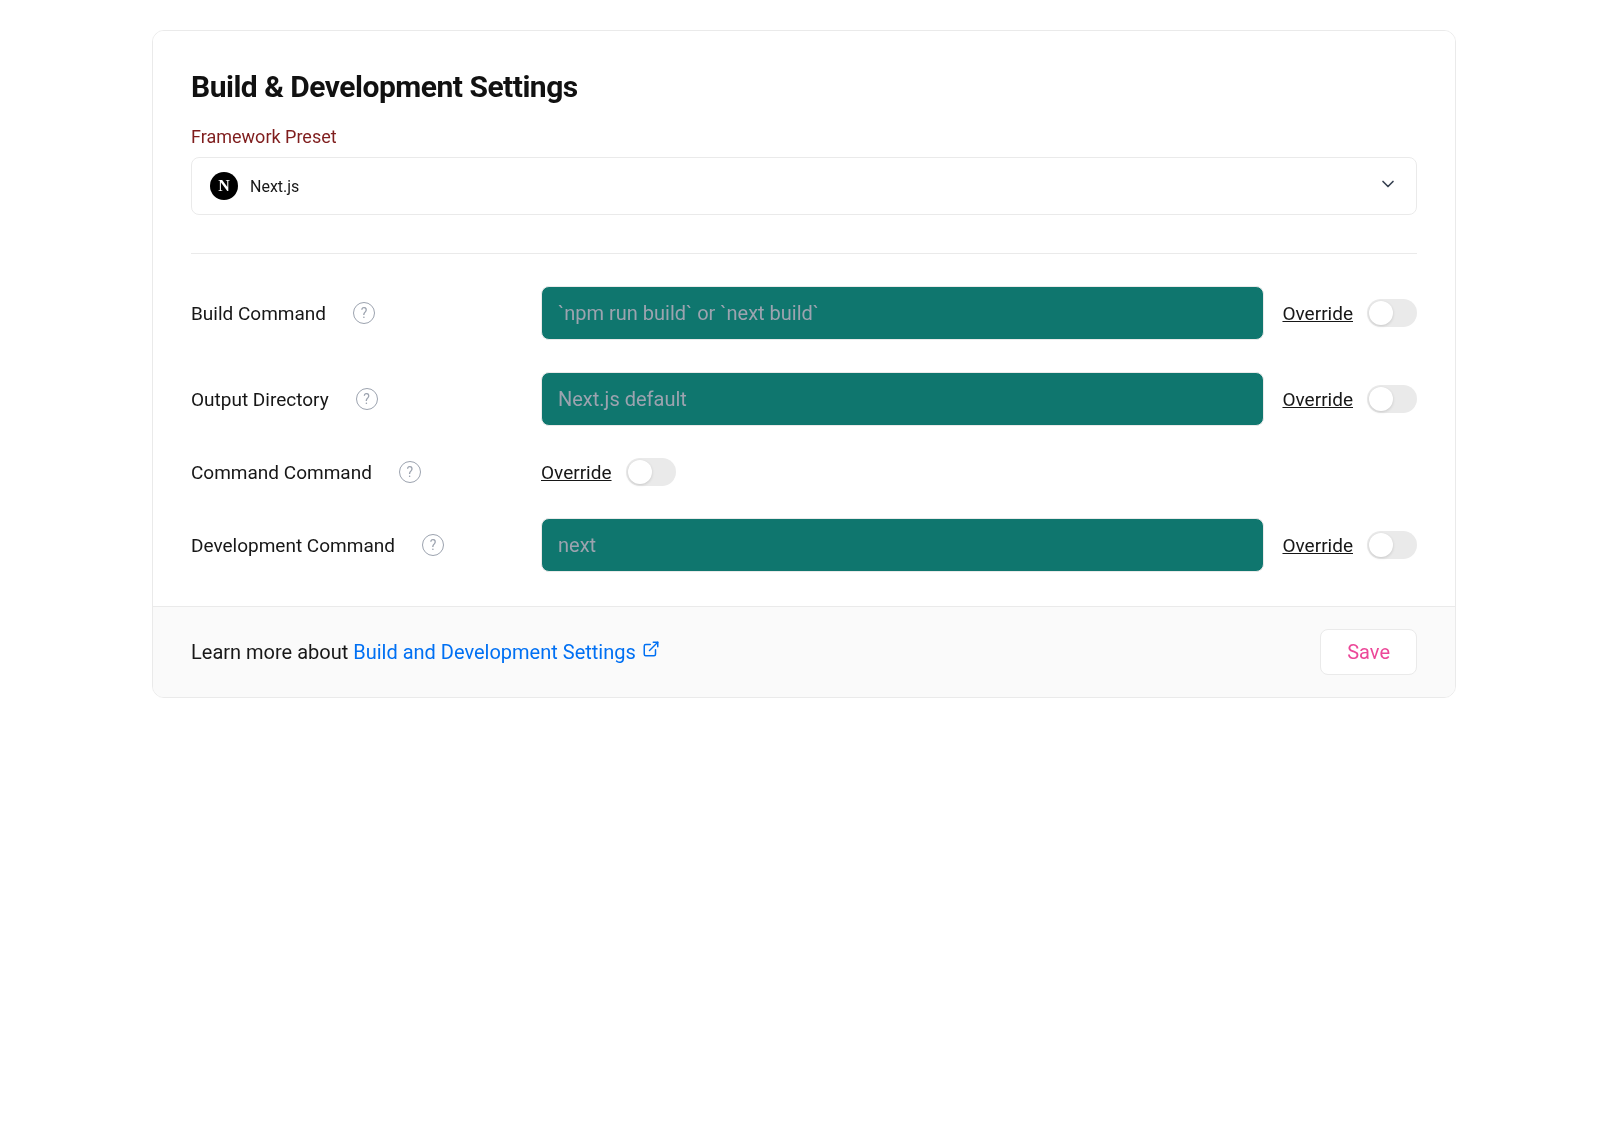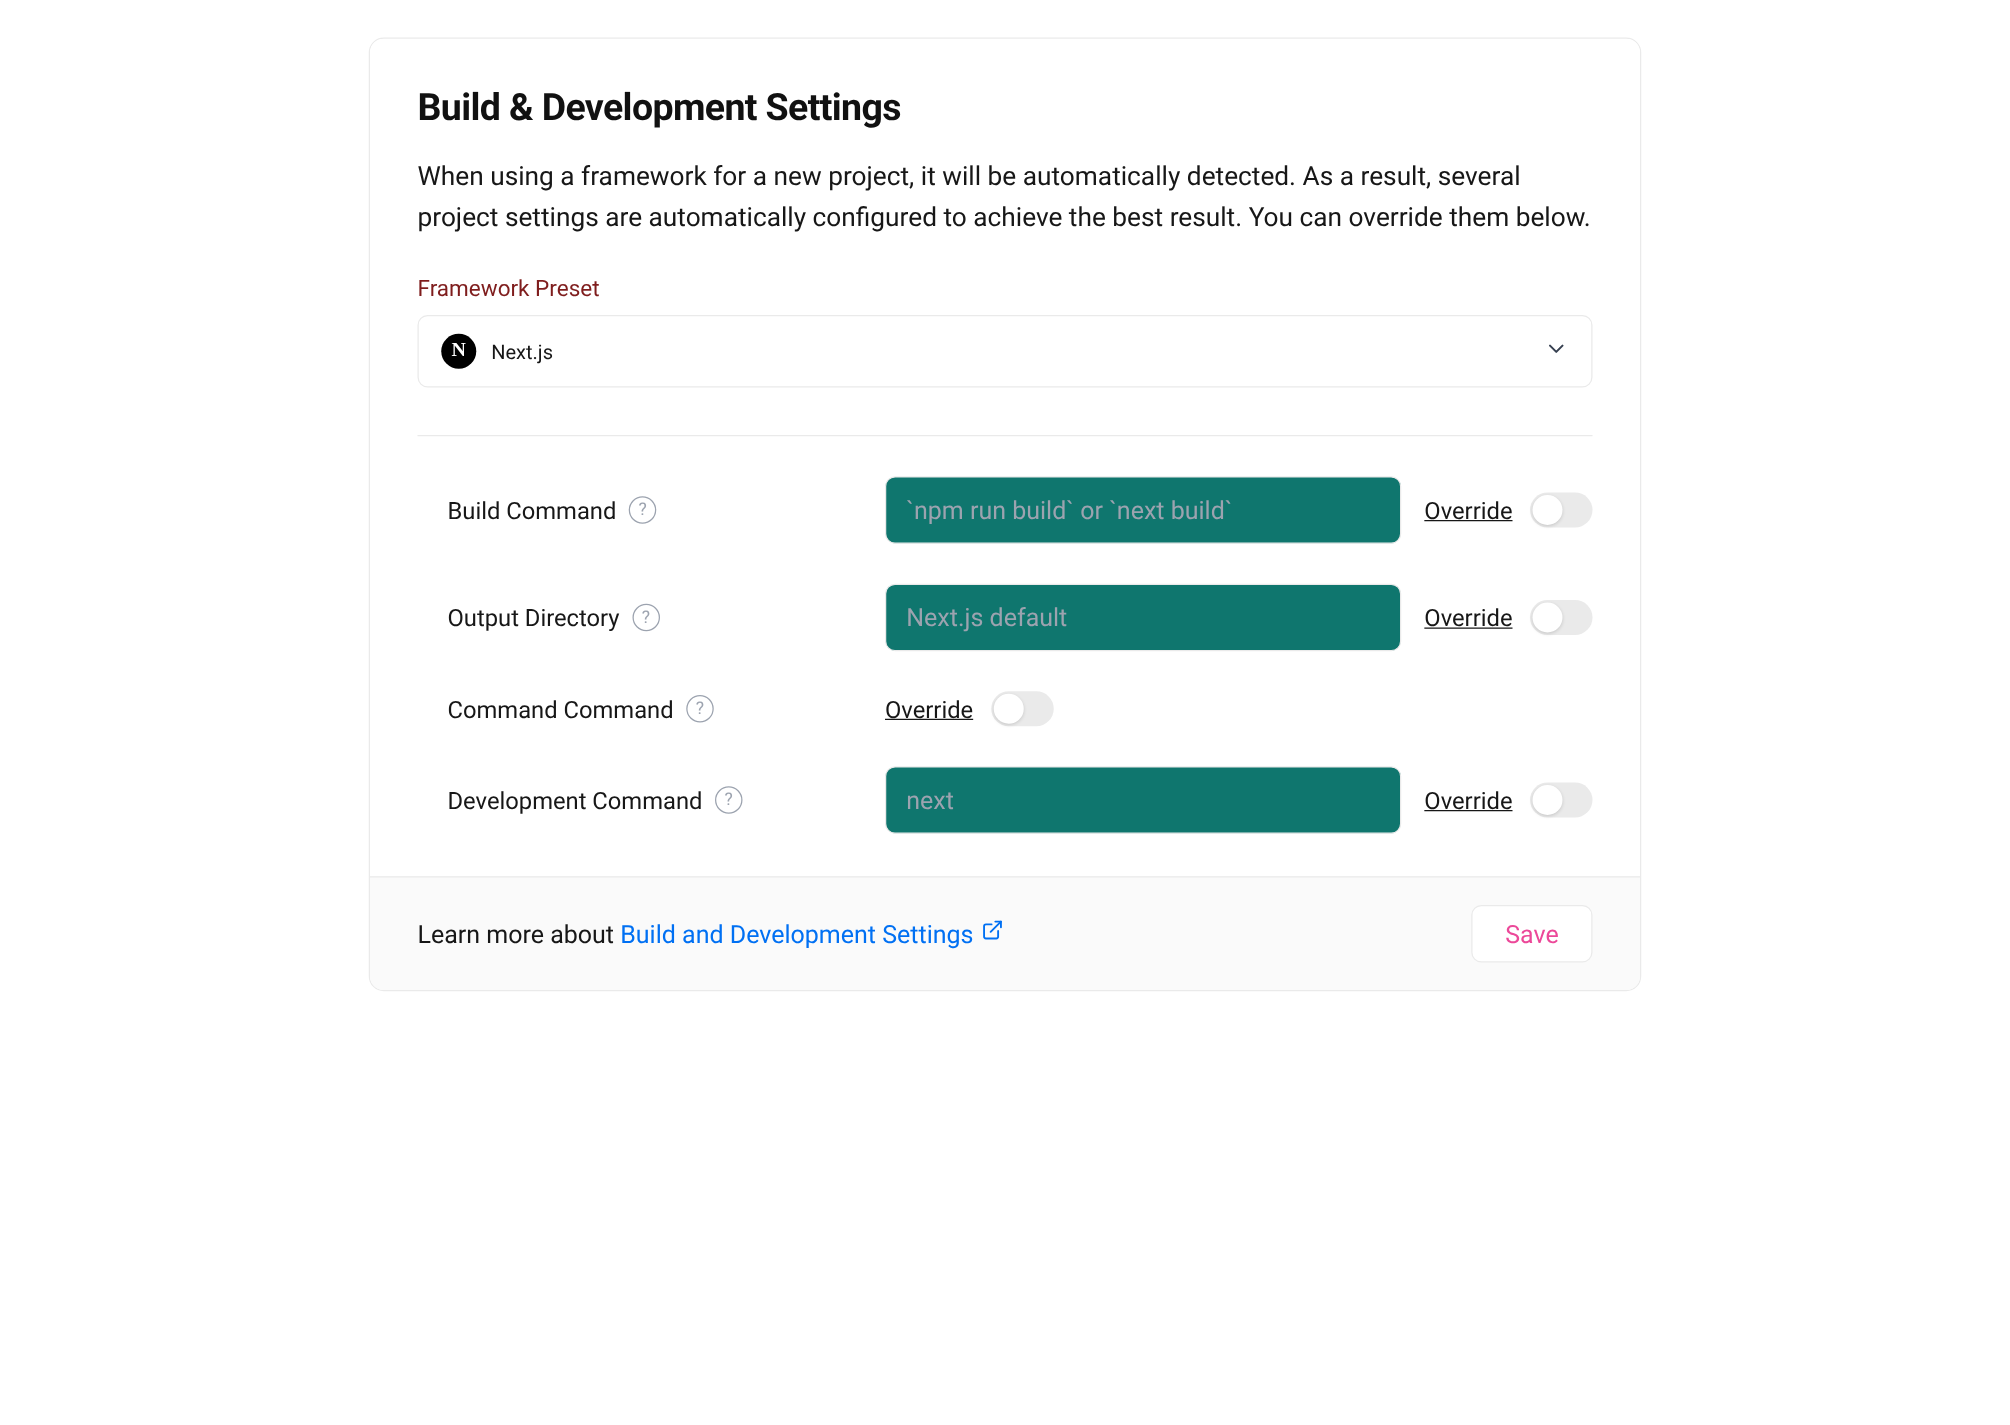--- a/index.html
+++ b/index.html
@@ -8,21 +8,21 @@
     background: #ffffff;
     padding: 30px;
     color: #171717;
     font-size: 16px;
     -webkit-font-smoothing: antialiased;
   }
   .card {
     border: 1px solid #eaeaea;
     border-radius: 12px;
     overflow: hidden;
-    width: 1018px;
+    width: 1304px;
     margin: 0 auto;
   }
   .card-body {
     padding: 38px 38px 34px 38px;
     background: #ffffff;
   }
   .title {
     font-size: 30px;
     font-weight: 700;
     letter-spacing: -0.5px;
@@ -83,24 +83,23 @@
     margin: 38px 0 10px 0;
   }
   .setting-row {
     display: flex;
     align-items: center;
     margin-top: 32px;
     gap: 18px;
   }
   .setting-label-wrap {
     display: flex;
-    gap: 10px;
+    gap: 27px;
     width: 332px;
     flex-shrink: 0;
-    margin-left: 24px;
   }
   .setting-label {
     font-size: 19px;
     color: #171717;
   }
   .help-icon {
     width: 22px;
     height: 22px;
     border: 1.5px solid #9ca3af;
     border-radius: 50%;
@@ -185,21 +184,20 @@
     cursor: pointer;
     font-family: inherit;
   }
 </style>
 </head>
 <body>
 
 <div class="card">
   <div class="card-body">
     <h1 class="title">Build &amp; Development Settings</h1>
-    <p class="description">When using a framework for a new project, it will be automatically detected. As a result, several project settings are automatically configured to achieve the best result. You can override them below.</p>
 
     <label class="field-label-small">Framework Preset</label>
     <div class="select-box">
       <div class="select-left">
         <div class="nextjs-icon">N</div>
         <span class="select-value">Next.js</span>
       </div>
       <span class="chevron">
         <svg width="20" height="20" viewBox="0 0 24 24" fill="none" stroke="currentColor" stroke-width="2" stroke-linecap="round" stroke-linejoin="round">
             <polyline points="6 9 12 15 18 9"></polyline>

